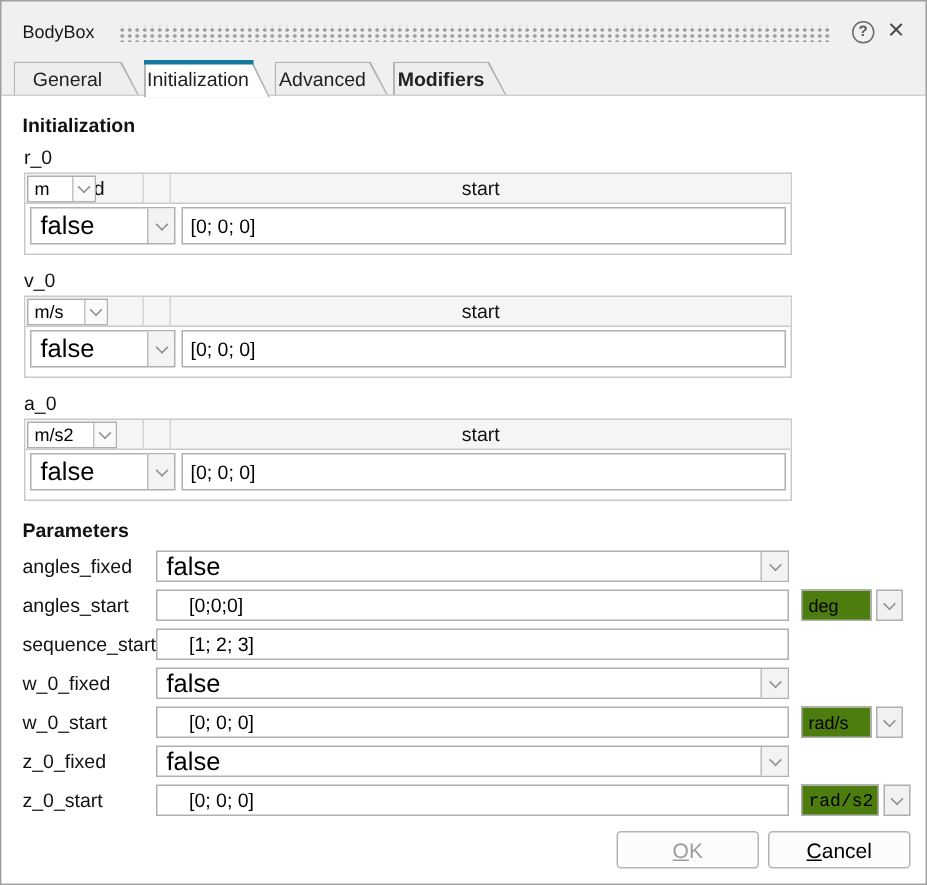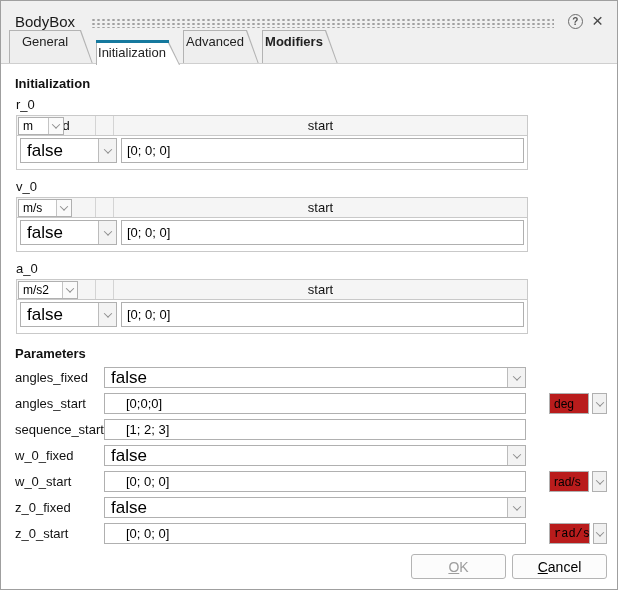--- a/index.html
+++ b/index.html
@@ -6,36 +6,36 @@
   body { background: #fff; font-family: "Liberation Sans", sans-serif; color: #000; }
   .dialog {
     width: 618px; height: 590px;
     border: 1px solid #9f9f9f;
     background: #f0f0f0;
     display: flex; flex-direction: column;
     position: relative; overflow: hidden;
   }
   
   .titlebar { height: 40px; display: flex; align-items: center; padding: 0 14px 0 14px; }
-  .title { font-size: 15px; color: #1a1a1a; white-space: nowrap; }
+  .title { font-size: 12px; color: #1a1a1a; white-space: nowrap; }
   .grip {
     flex: 1; height: 11px; margin: 2px 14px 0 16px;
     background-image: radial-gradient(circle, #a0a0a0 1px, transparent 1.4px);
     background-size: 5px 4px; background-position: 0 1px;
   }
   .help-ic {
     width: 15px; height: 15px; border: 1px solid #6b6b6b; border-radius: 50%;
     font-size: 10px; font-weight: bold; color: #555; line-height: 13px;
     text-align: center; margin-right: 9px; cursor: default; flex: none;
   }
   .close-ic { font-size: 19px; line-height: 16px; color: #4a4a4a; cursor: default; flex: none; }
   
   .tabs { height: 23px; display: flex; align-items: flex-end; padding-left: 8px; position: relative; }
   .tabs::after { content: ""; position: absolute; left: 0; right: 0; bottom: 0; height: 1px; background: #cfcfcf; }
-  .tab { position: relative; height: 34px; margin-right: 3px; cursor: default; }
+  .tab { position: relative; height: 23px; margin-right: 3px; cursor: default; }
   .tab .shape, .tab .fill { position: absolute; clip-path: polygon(0 0, calc(100% - 12px) 0, 100% 100%, 0 100%); }
   .tab .shape { inset: 0; background: #b3b3b3; }
   .tab .fill { inset: 1px 1px 0 1px; background: #eeeeee; }
   .tab .lbl { position: absolute; left: 2px; right: 14px; top: 0; bottom: 0; text-align: center; font-size: 13px; line-height: 23px; color: #222; z-index: 3; white-space: nowrap; }
   .tab.selected { height: 25px; margin-bottom: -1px; z-index: 2; }
   .tab.selected .fill { background: #ffffff; }
   .tab.selected .accent { position: absolute; left: 0; top: 0; height: 3px; width: calc(100% - 11px); z-index: 2; }
   .tab.selected .lbl { line-height: 26px; }
   .t-general { width: 84px; }
   .t-init { width: 84px; }
@@ -65,21 +65,21 @@
   .combo-text { flex: 1; font-size: 17px; padding: 0 6px; display: flex; align-items: center; overflow: hidden; white-space: nowrap; }
   .combo-arrow { width: 18px; border-left: 1px solid #bcbcbc; background: #f3f3f3; display: flex; align-items: center; justify-content: center; }
   .chev { display: inline-block; width: 6px; height: 6px; border-right: 1.6px solid #8e8e8e; border-bottom: 1.6px solid #8e8e8e; transform: rotate(45deg) translate(-1px,-1px); }
   .fixed-combo { width: 97px; height: 25px; margin-left: 1px; }
   .gs-field { flex: 1; height: 25px; margin-left: 4px; border: 1px solid #b0b0b0; font-size: 13px; padding: 0 5px; font-family: "Liberation Sans", sans-serif; color: #000; outline: none; }
   
   .prow { display: flex; align-items: center; height: 21px; margin-bottom: 5px; }
   .plabel { width: 89px; font-size: 13px; color: #111; white-space: nowrap; flex: none; }
   .pcombo { width: 422px; height: 21px; flex: none; }
   .pfield { width: 422px; height: 21px; flex: none; border: 1px solid #b0b0b0; font-size: 13px; padding: 0 21px; font-family: "Liberation Sans", sans-serif; color: #000; outline: none; }
-  .unitbox { margin-left: 23px; width: 47px; height: 21px; border: 1px solid #b0b0b0; background: #b91c1c; font-size: 12px; padding: 0 4px; display: flex; align-items: center; overflow: hidden; white-space: nowrap; cursor: default; }
+  .unitbox { margin-left: 8px; width: 47px; height: 21px; border: 1px solid #b0b0b0; background: #4d7c0f; font-size: 12px; padding: 0 4px; display: flex; align-items: center; overflow: hidden; white-space: nowrap; cursor: default; }
   .unitbox.wide { width: 52px; font-family: Liberation Mono, monospace; }
   .unitarrow { margin-left: 3px; width: 18px; height: 21px; border: 1px solid #b0b0b0; background: #f1f1f1; display: flex; align-items: center; justify-content: center; cursor: default; }
   
   .btnrow { display: flex; justify-content: flex-end; gap: 6px; margin-top: 10px; }
   .btn { width: 95px; height: 25px; border: 1px solid #b4b4b4; border-radius: 3px; background: #fcfcfc; font-size: 14px; font-family: "Liberation Sans", sans-serif; cursor: default; }
   .btn.ok { color: #9d9d9d; }
   .btn.cancel { color: #000; }
   .btn u { text-decoration: underline; }
 </style>
 </head>

